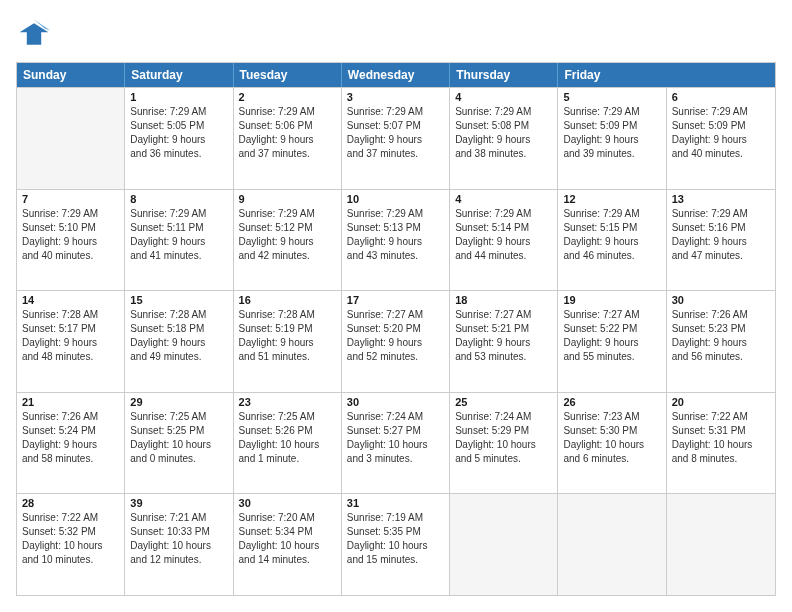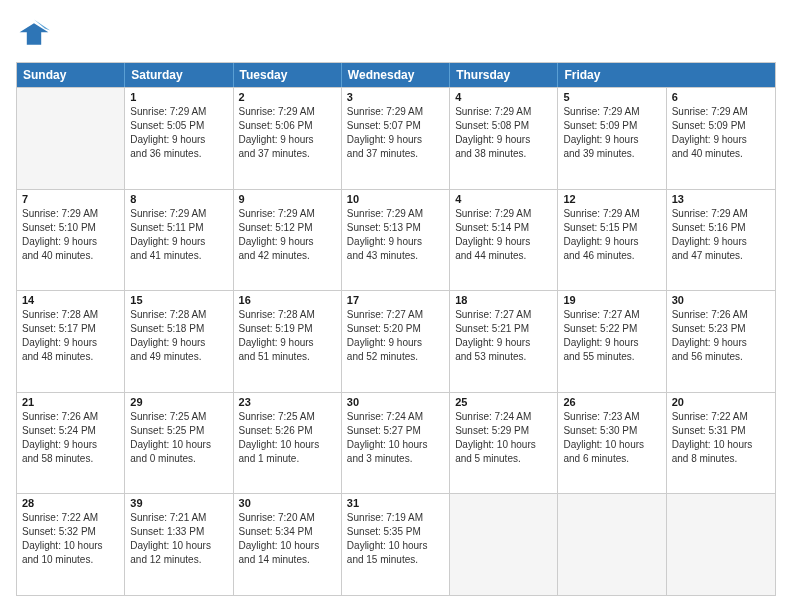--- a/index.html
+++ b/index.html
@@ -328,21 +328,21 @@
           <div class="cal-cell">
             <div class="day-num">28</div>
             <div class="day-info" style="white-space: pre-line;">Sunrise: 7:22 AM
 Sunset: 5:32 PM
 Daylight: 10 hours
 and 10 minutes.</div>
           </div>
           <div class="cal-cell">
             <div class="day-num">39</div>
             <div class="day-info" style="white-space: pre-line;">Sunrise: 7:21 AM
-Sunset: 1:33 PM
+Sunset: 10:33 PM
 Daylight: 10 hours
 and 12 minutes.</div>
           </div>
           <div class="cal-cell">
             <div class="day-num">30</div>
             <div class="day-info" style="white-space: pre-line;">Sunrise: 7:20 AM
 Sunset: 5:34 PM
 Daylight: 10 hours
 and 14 minutes.</div>
           </div>

